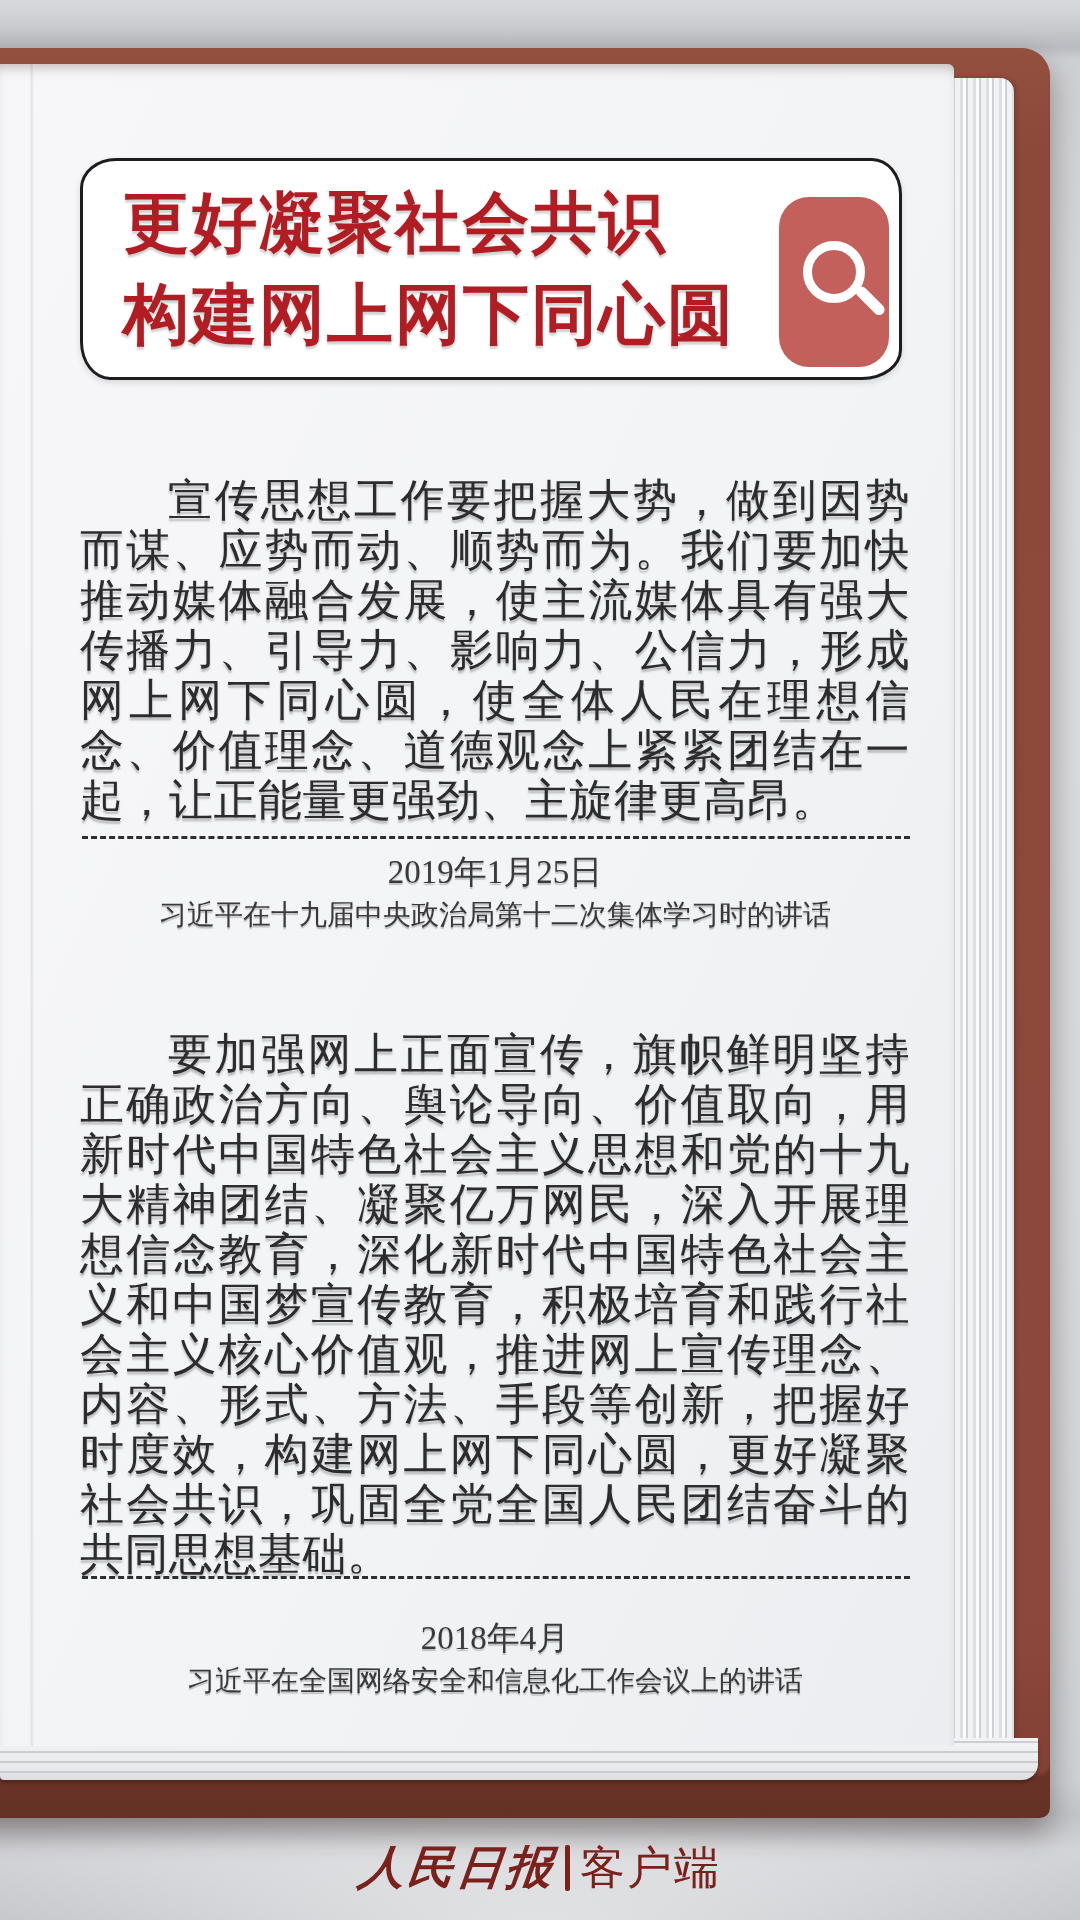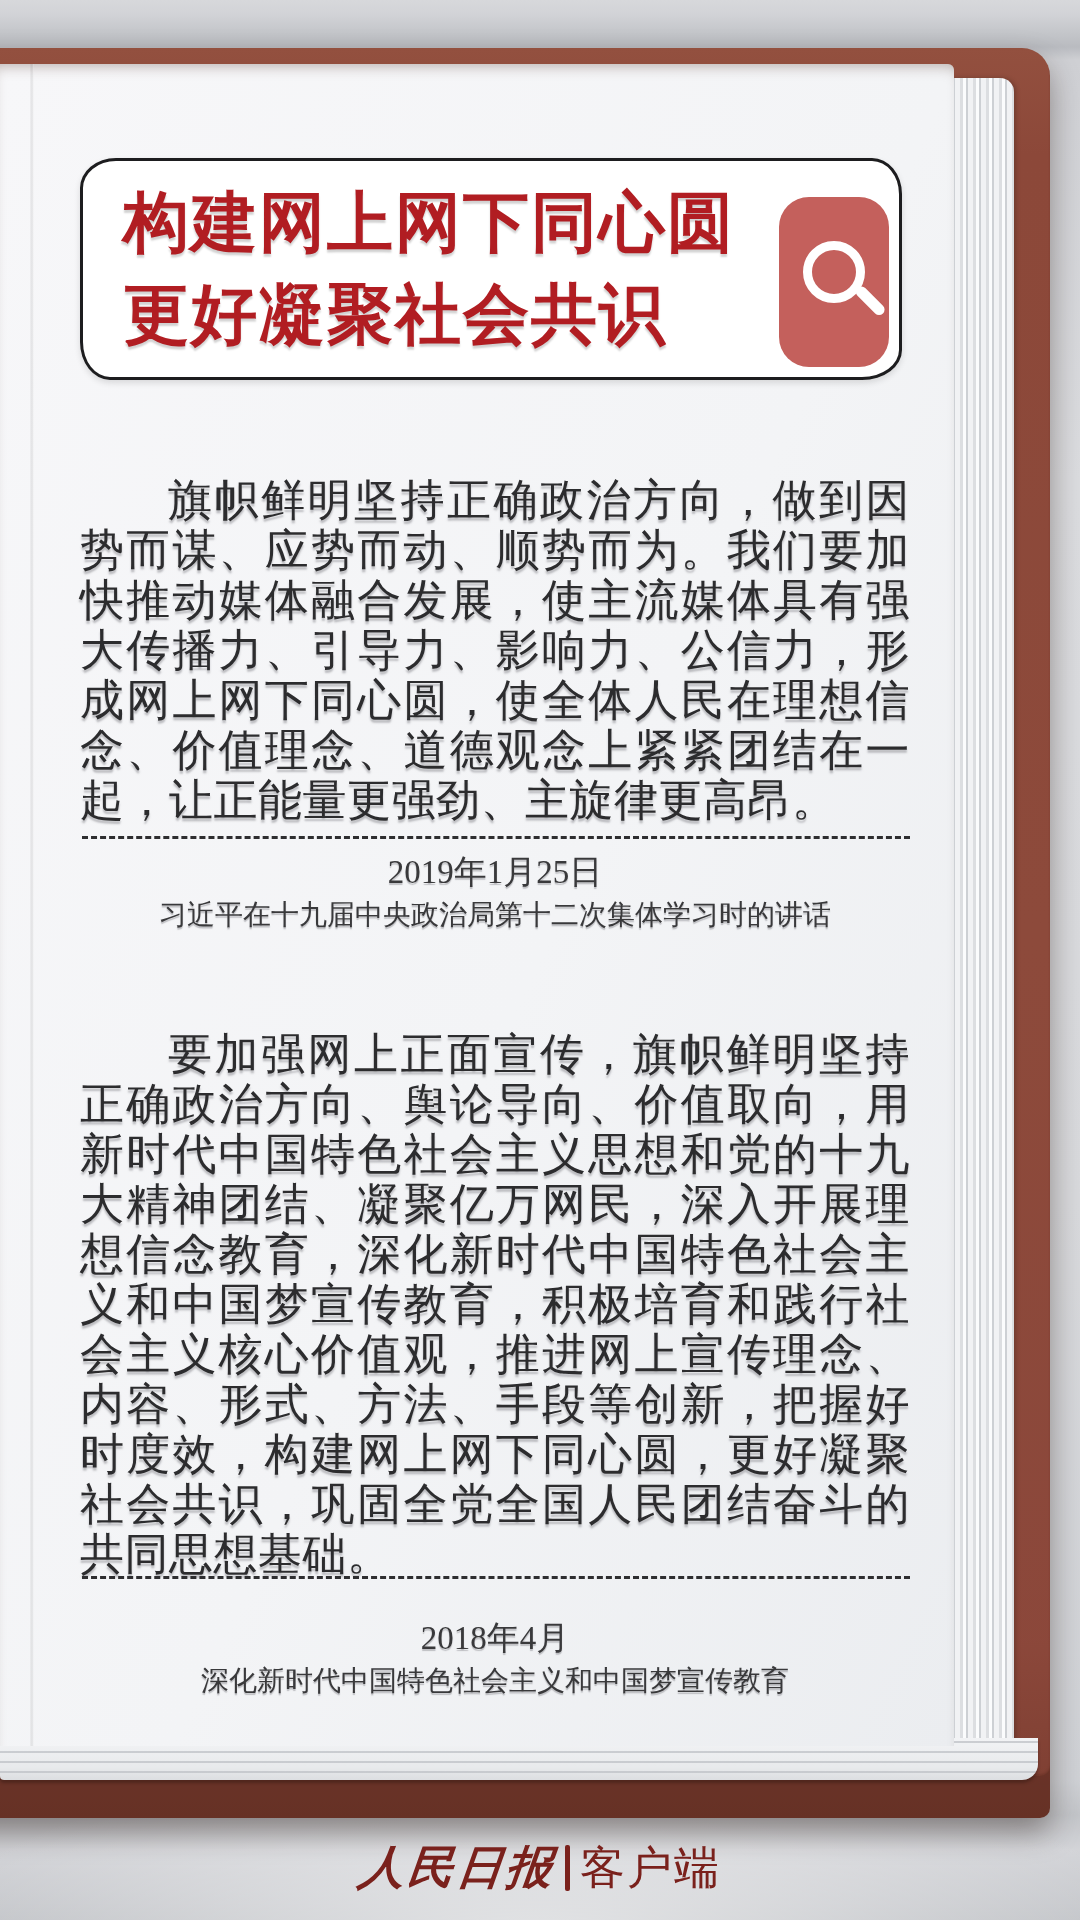--- a/index.html
+++ b/index.html
@@ -111,40 +111,40 @@
 
   <div class="book-cover"></div>
   <div class="page-edges-right"></div>
   <div class="page-edges-bottom"></div>
 
   <div class="page">
     <div class="page-crease"></div>
 
     <div class="title-box">
       <div class="title-text">
+        <div>更好凝聚社会共识</div>
         <div>构建网上网下同心圆</div>
-        <div>更好凝聚社会共识</div>
       </div>
       <div class="search-btn">
         <span class="search-glass"></span>
       </div>
     </div>
 
-    <p class="quote-text q1-text">旗帜鲜明坚持正确政治方向，做到因势而谋、应势而动、顺势而为。我们要加快推动媒体融合发展，使主流媒体具有强大传播力、引导力、影响力、公信力，形成网上网下同心圆，使全体人民在理想信念、价值理念、道德观念上紧紧团结在一起，让正能量更强劲、主旋律更高昂。</p>
+    <p class="quote-text q1-text">宣传思想工作要把握大势，做到因势而谋、应势而动、顺势而为。我们要加快推动媒体融合发展，使主流媒体具有强大传播力、引导力、影响力、公信力，形成网上网下同心圆，使全体人民在理想信念、价值理念、道德观念上紧紧团结在一起，让正能量更强劲、主旋律更高昂。</p>
     <div class="dashed q1-dash"></div>
     <div class="attr q1-attr">
       <div class="attr-date">2019年1月25日</div>
       <div class="attr-src">习近平在十九届中央政治局第十二次集体学习时的讲话</div>
     </div>
 
     <p class="quote-text q2-text">要加强网上正面宣传，旗帜鲜明坚持正确政治方向、舆论导向、价值取向，用新时代中国特色社会主义思想和党的十九大精神团结、凝聚亿万网民，深入开展理想信念教育，深化新时代中国特色社会主义和中国梦宣传教育，积极培育和践行社会主义核心价值观，推进网上宣传理念、内容、形式、方法、手段等创新，把握好时度效，构建网上网下同心圆，更好凝聚社会共识，巩固全党全国人民团结奋斗的共同思想基础。</p>
     <div class="dashed q2-dash"></div>
     <div class="attr q2-attr">
       <div class="attr-date">2018年4月</div>
-      <div class="attr-src">深化新时代中国特色社会主义和中国梦宣传教育</div>
+      <div class="attr-src">习近平在全国网络安全和信息化工作会议上的讲话</div>
     </div>
   </div>
 
   <div class="footer-logo">
     <span class="brand-script">人民日报</span>
     <span class="brand-divider-bar"></span>
 
     <span class="brand-bold">客户端</span>
   </div>
 

